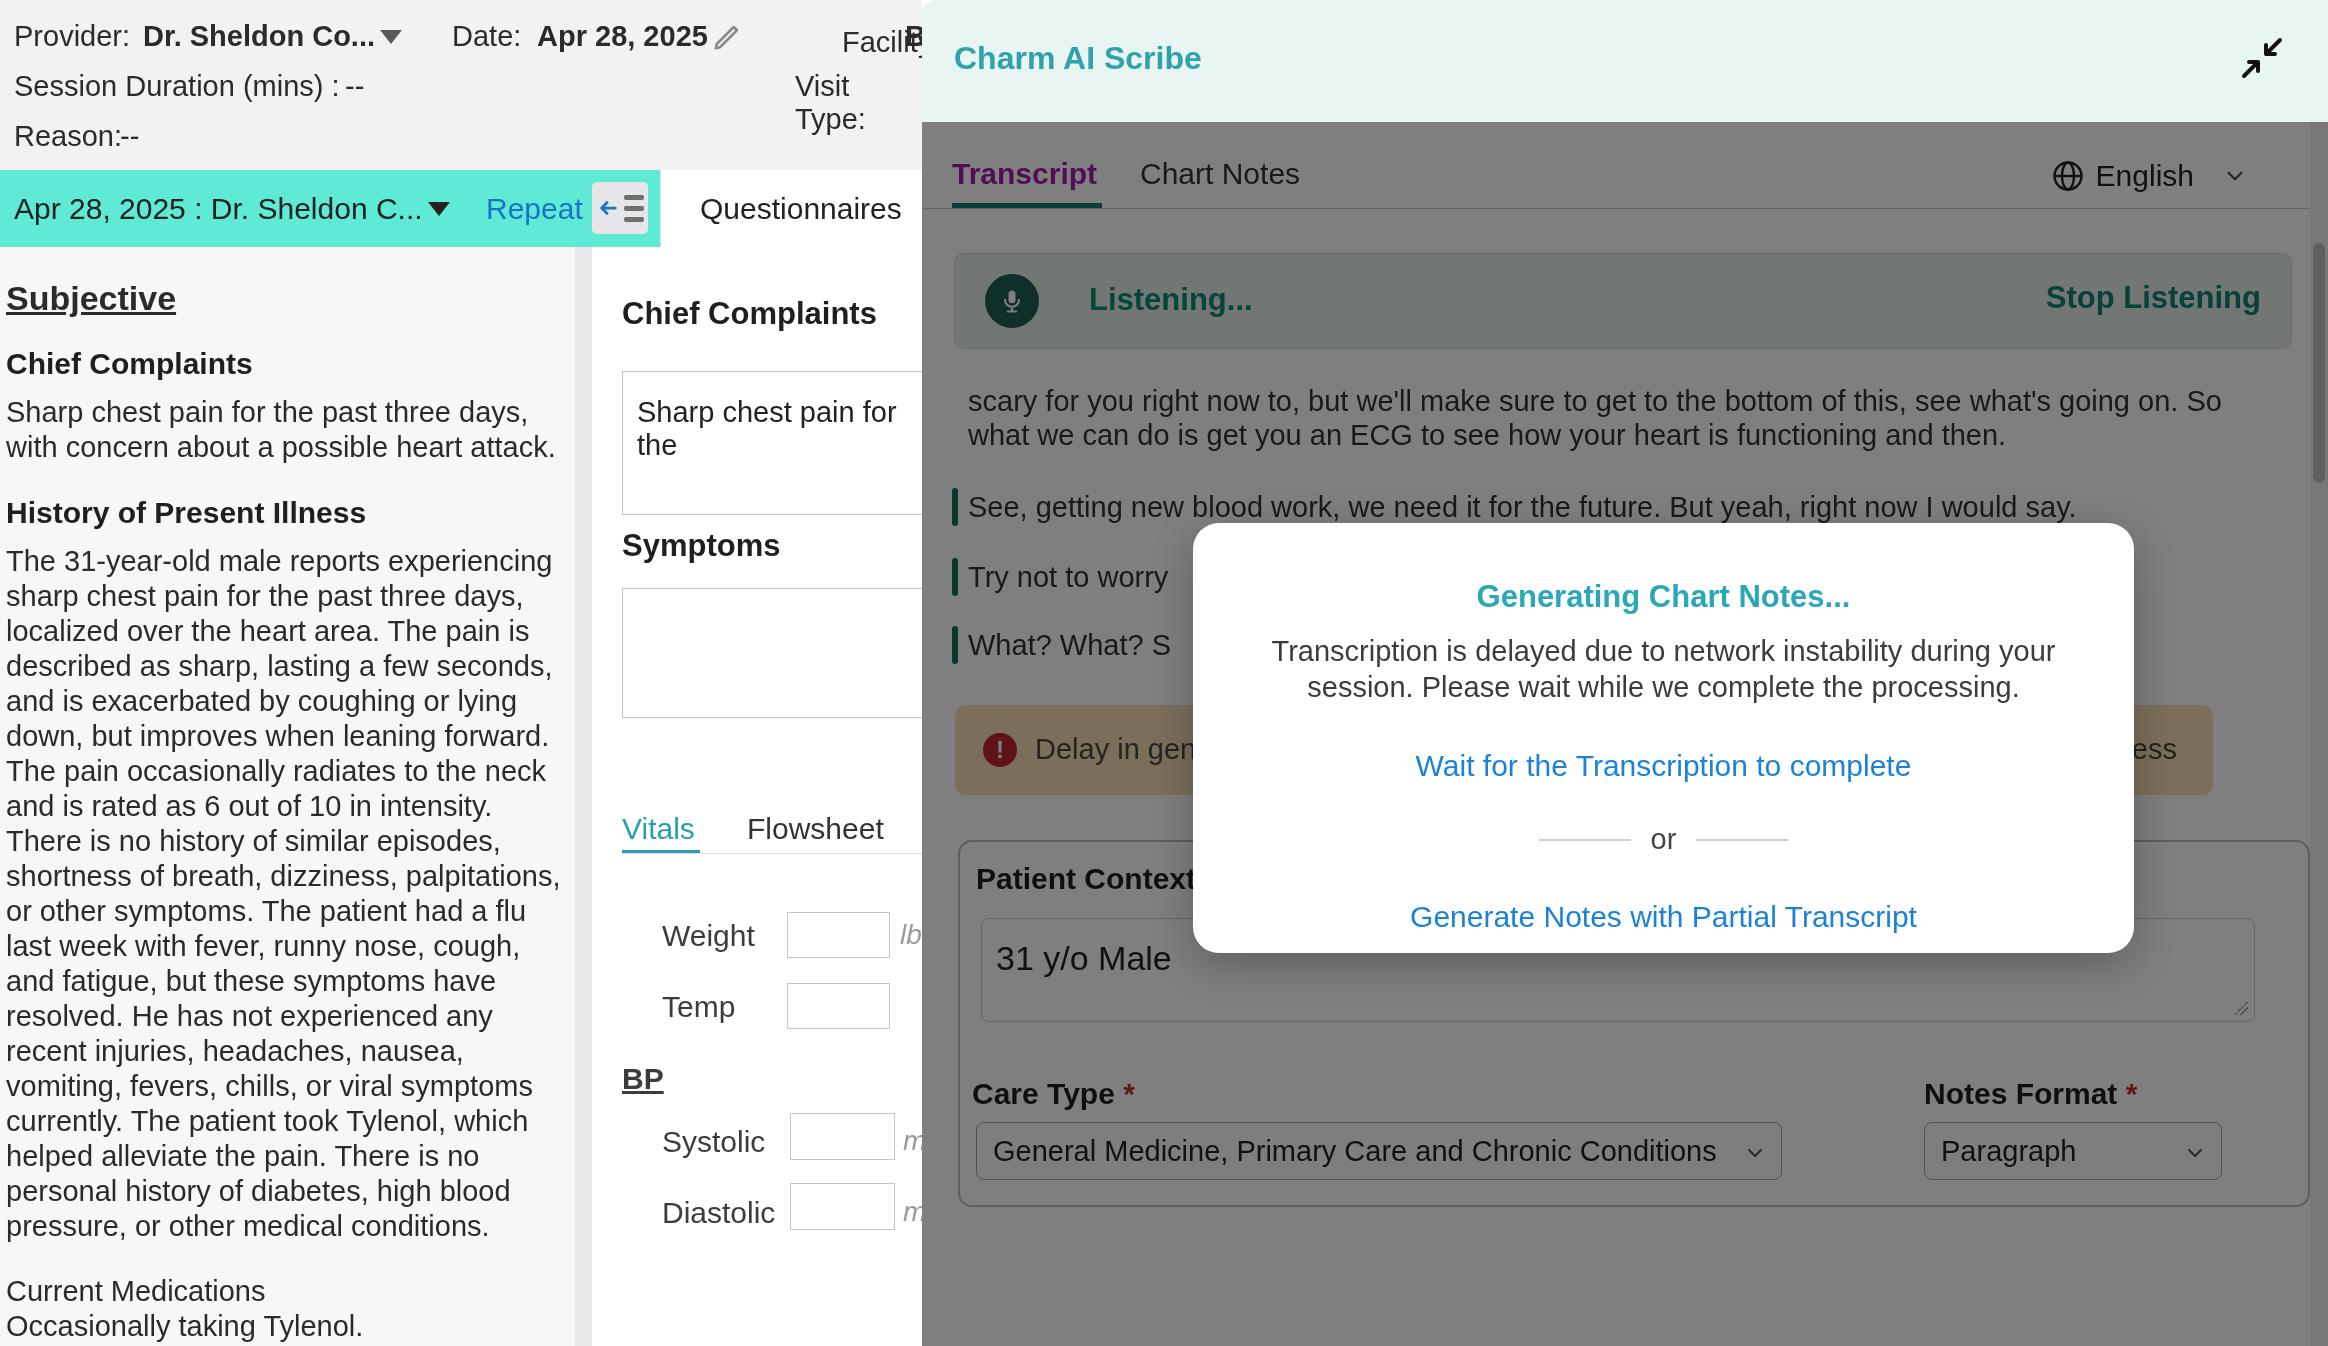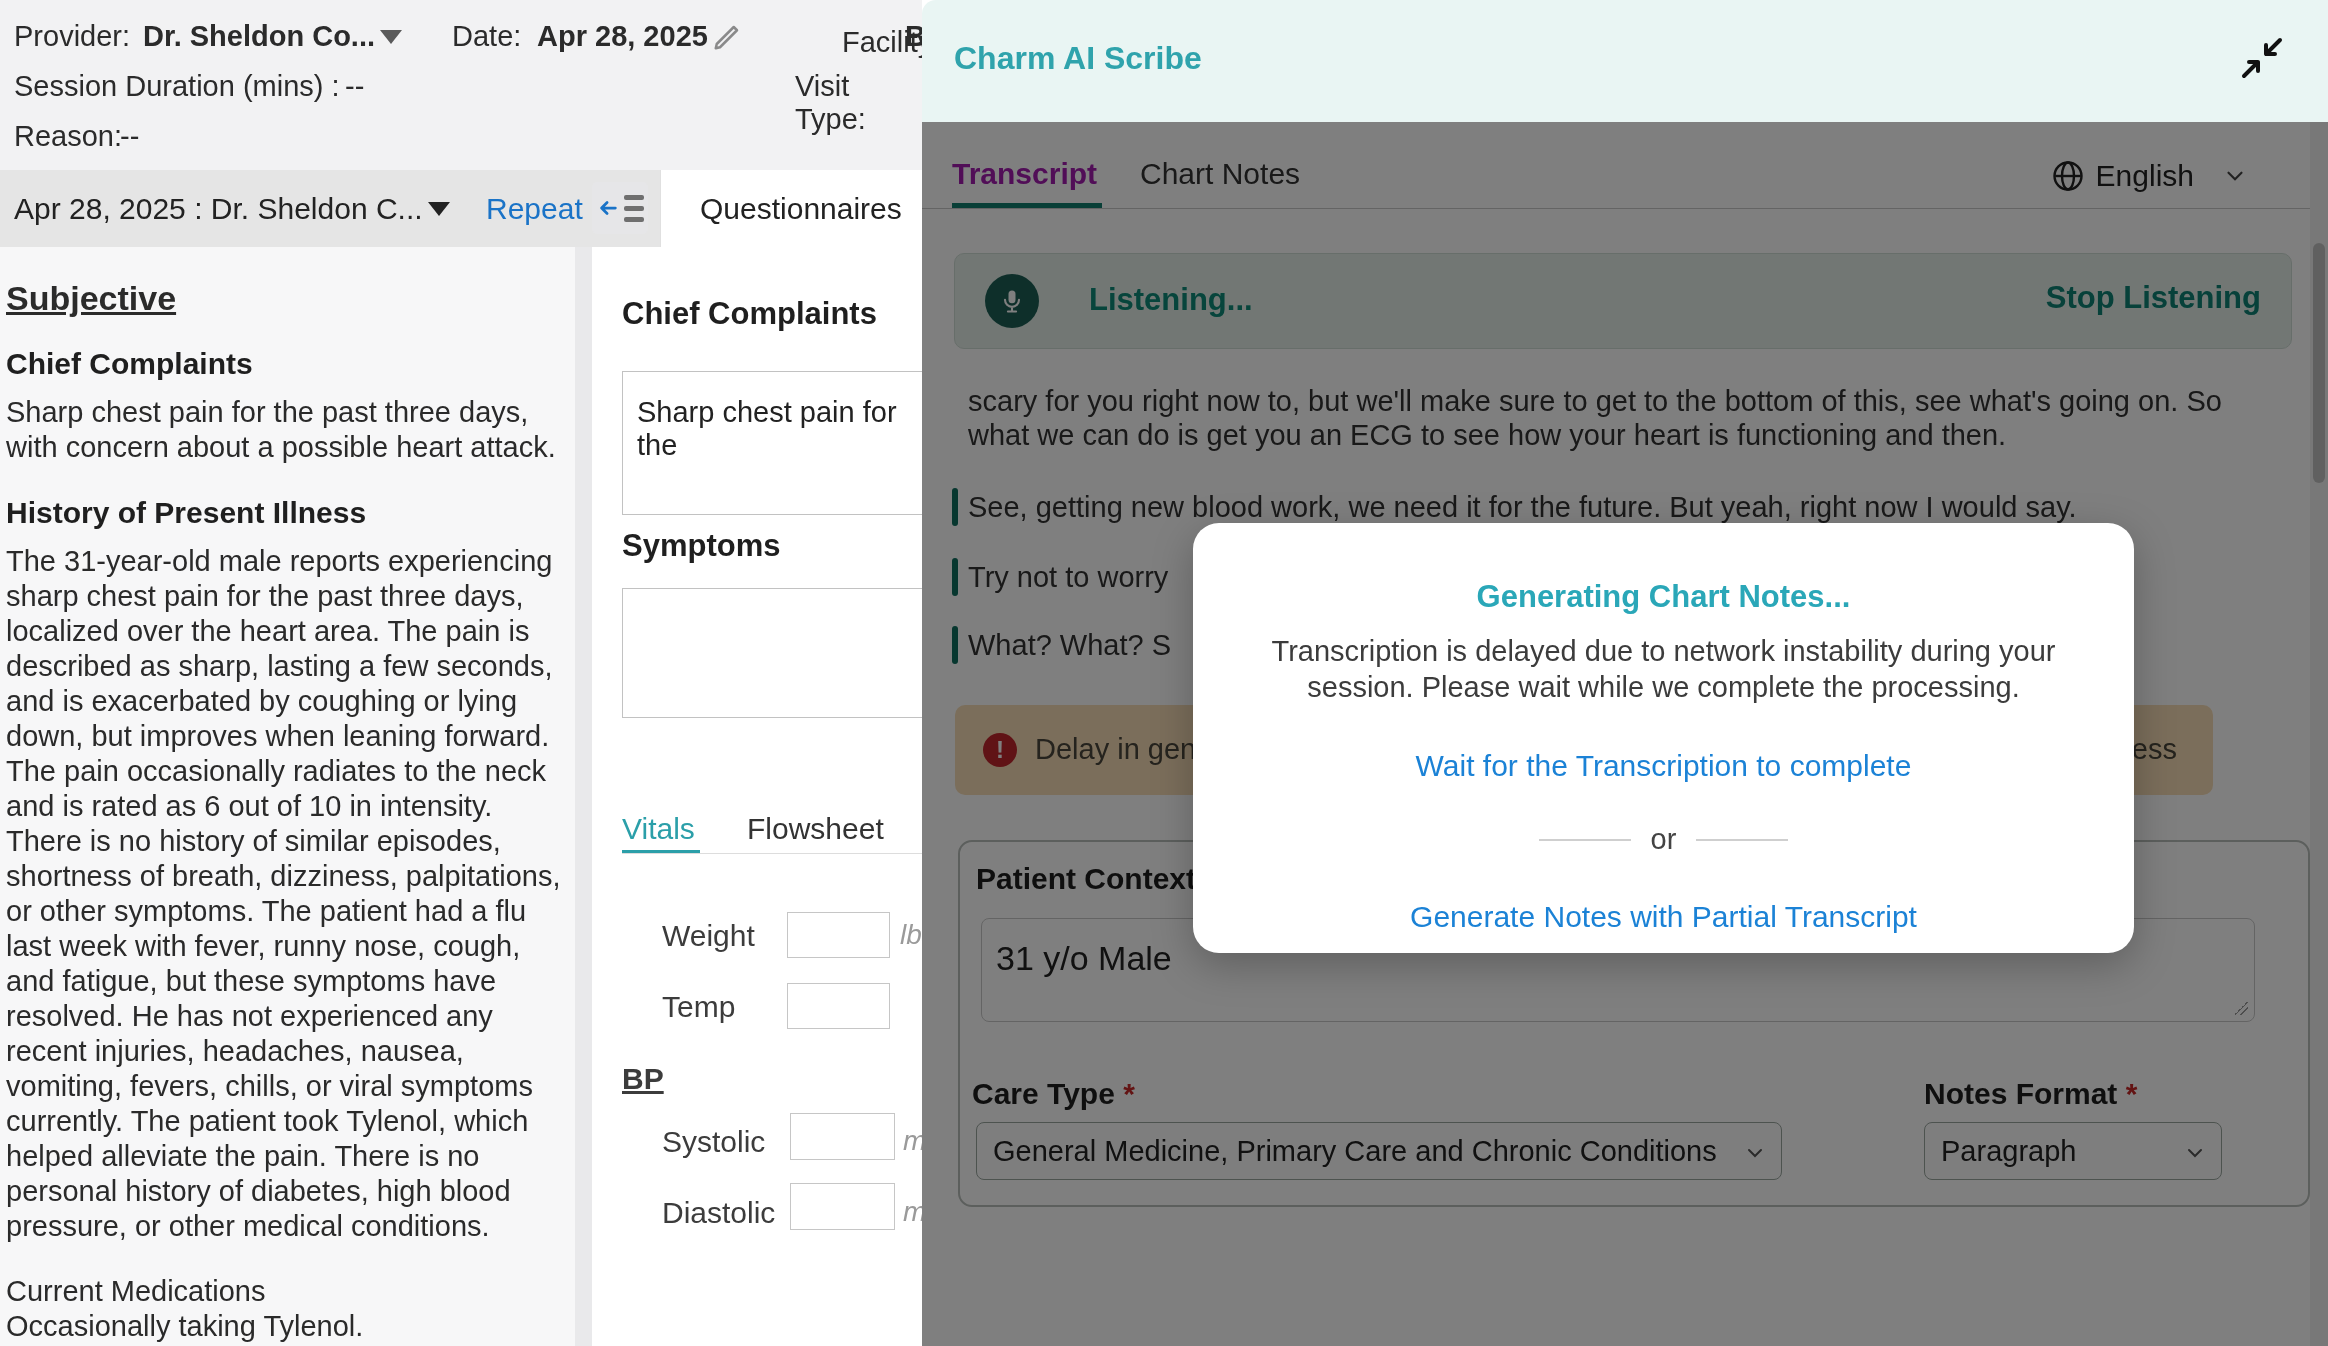--- a/index.html
+++ b/index.html
@@ -7,21 +7,21 @@
          font-family:"Liberation Sans",sans-serif;color:#2e2e2e;background:#fff;}
   .abs{position:absolute;}
   .bold{font-weight:700;}
 
   
   .ehr-header{position:absolute;left:0;top:0;width:922px;height:170px;background:#f2f2f3;
               border-bottom:1px solid #d9d9d9;overflow:hidden;font-size:29px;color:#2b2b2b;}
   .caret-down{display:inline-block;width:0;height:0;border-left:11px solid transparent;
               border-right:11px solid transparent;border-top:14px solid #5a5a5a;vertical-align:middle;}
   .caret-down.black{border-top-color:#222;}
-  .enc-bar{position:absolute;left:0;top:170px;width:922px;height:77px;background:#e5e5e5;
+  .enc-bar{position:absolute;left:0;top:170px;width:922px;height:77px;background:#5eead4;
            border-bottom:1px solid #dcdcdc;font-size:30px;color:#222;overflow:hidden;}
   .enc-bar .white-zone{position:absolute;left:660px;top:0;width:262px;height:77px;background:#fff;
            border-left:1px solid #e0e0e0;}
   .link-blue{color:#1a73c7;}
   .collapse-box{position:absolute;left:592px;top:12px;width:56px;height:52px;background:#e6e6e8;
                 border-radius:5px;display:flex;align-items:center;justify-content:center;gap:5px;}
   .collapse-lines{display:flex;flex-direction:column;gap:6px;}
   .collapse-lines span{display:block;width:20px;height:5px;background:#6f6f6f;border-radius:2px;}
 
   .note-col{position:absolute;left:0;top:247px;width:575px;height:1099px;background:#f7f7f8;

